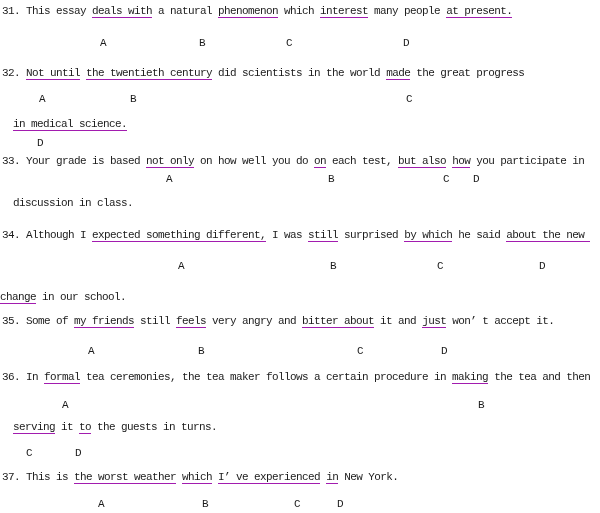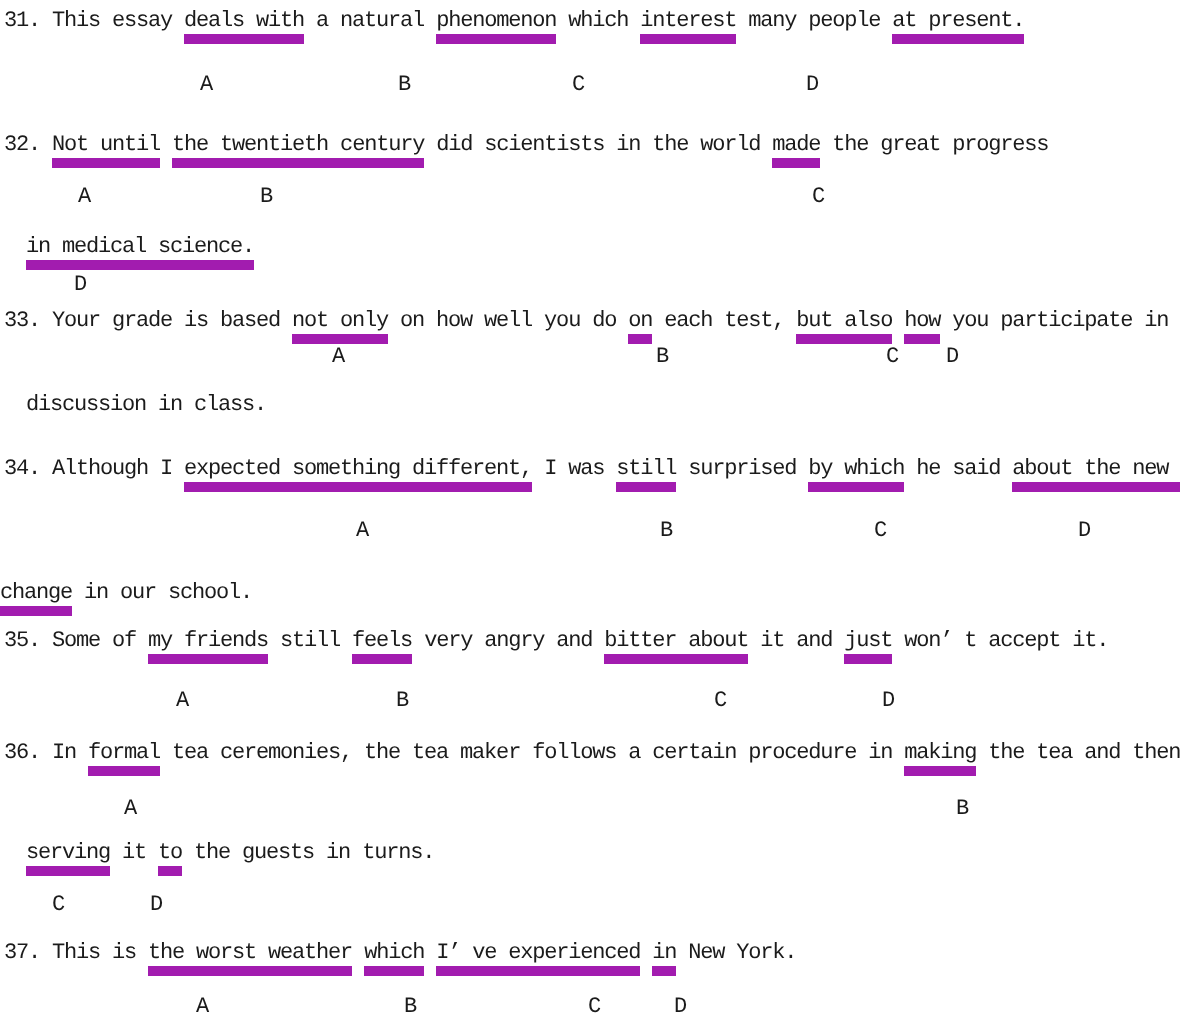--- a/index.html
+++ b/index.html
@@ -11,19 +11,19 @@
     background:#ffffff;
     color:#1b1b1b;
     font-family:"Liberation Mono","DejaVu Sans Mono",monospace;
     font-size:11px;
     letter-spacing:-0.6px;
     line-height:15px;
     white-space:pre;
     overflow:hidden;
   }
   .line{position:relative;}
-  .u{border-bottom:5px solid #a21caf;}
+  .u{border-bottom:1px solid #a21caf;}
   .labels span{position:absolute;top:0;}
 </style>
 </head>
 <body>
 
 <div id="doc" style="background: rgb(255, 255, 255); color: rgb(27, 27, 27);"><div class="line" style="height: 32px; padding-left: 2px;"><span>31. This essay </span><span class="u">deals with</span><span> a natural </span><span class="u">phenomenon</span><span> which </span><span class="u">interest</span><span> many people </span><span class="u">at present.</span></div><div class="line labels" style="height: 30px;"><span style="left: 100px;">A</span><span style="left: 199px;">B</span><span style="left: 286px;">C</span><span style="left: 403px;">D</span></div><div class="line" style="height: 26px; padding-left: 2px;"><span>32. </span><span class="u">Not until</span><span> </span><span class="u">the twentieth century</span><span> did scientists in the world </span><span class="u">made</span><span> the great progress</span></div><div class="line labels" style="height: 25px;"><span style="left: 39px;">A</span><span style="left: 130px;">B</span><span style="left: 406px;">C</span></div><div class="line" style="height: 19px; padding-left: 13px;"><span class="u">in medical science.</span></div><div class="line labels" style="height: 18px;"><span style="left: 37px;">D</span></div><div class="line" style="height: 18px; padding-left: 2px;"><span>33. Your grade is based </span><span class="u">not only</span><span> on how well you do </span><span class="u">on</span><span> each test, </span><span class="u">but also</span><span> </span><span class="u">how</span><span> you participate in</span></div><div class="line labels" style="height: 24px;"><span style="left: 166px;">A</span><span style="left: 328px;">B</span><span style="left: 443px;">C</span><span style="left: 473px;">D</span></div><div class="line" style="height: 32px; padding-left: 13px;"><span>discussion in class.</span></div><div class="line" style="height: 31px; padding-left: 2px;"><span>34. Although I </span><span class="u">expected something different,</span><span> I was </span><span class="u">still</span><span> surprised </span><span class="u">by which</span><span> he said </span><span class="u">about the new </span></div><div class="line labels" style="height: 31px;"><span style="left: 178px;">A</span><span style="left: 330px;">B</span><span style="left: 437px;">C</span><span style="left: 539px;">D</span></div><div class="line" style="height: 24px;"><span class="u">change</span><span> in our school.</span></div><div class="line" style="height: 30px; padding-left: 2px;"><span>35. Some of </span><span class="u">my friends</span><span> still </span><span class="u">feels</span><span> very angry and </span><span class="u">bitter about</span><span> it and </span><span class="u">just</span><span> won’ t accept it.</span></div><div class="line labels" style="height: 26px;"><span style="left: 88px;">A</span><span style="left: 198px;">B</span><span style="left: 357px;">C</span><span style="left: 441px;">D</span></div><div class="line" style="height: 28px; padding-left: 2px;"><span>36. In </span><span class="u">formal</span><span> tea ceremonies, the tea maker follows a certain procedure in </span><span class="u">making</span><span> the tea and then</span></div><div class="line labels" style="height: 22px;"><span style="left: 62px;">A</span><span style="left: 478px;">B</span></div><div class="line" style="height: 26px; padding-left: 13px;"><span class="u">serving</span><span> it </span><span class="u">to</span><span> the guests in turns.</span></div><div class="line labels" style="height: 24px;"><span style="left: 26px;">C</span><span style="left: 75px;">D</span></div><div class="line" style="height: 27px; padding-left: 2px;"><span>37. This is </span><span class="u">the worst weather</span><span> </span><span class="u">which</span><span> </span><span class="u">I’ ve experienced</span><span> </span><span class="u">in</span><span> New York.</span></div><div class="line labels" style="height: 16px;"><span style="left: 98px;">A</span><span style="left: 202px;">B</span><span style="left: 294px;">C</span><span style="left: 337px;">D</span></div></div>
 
 </body></html>

